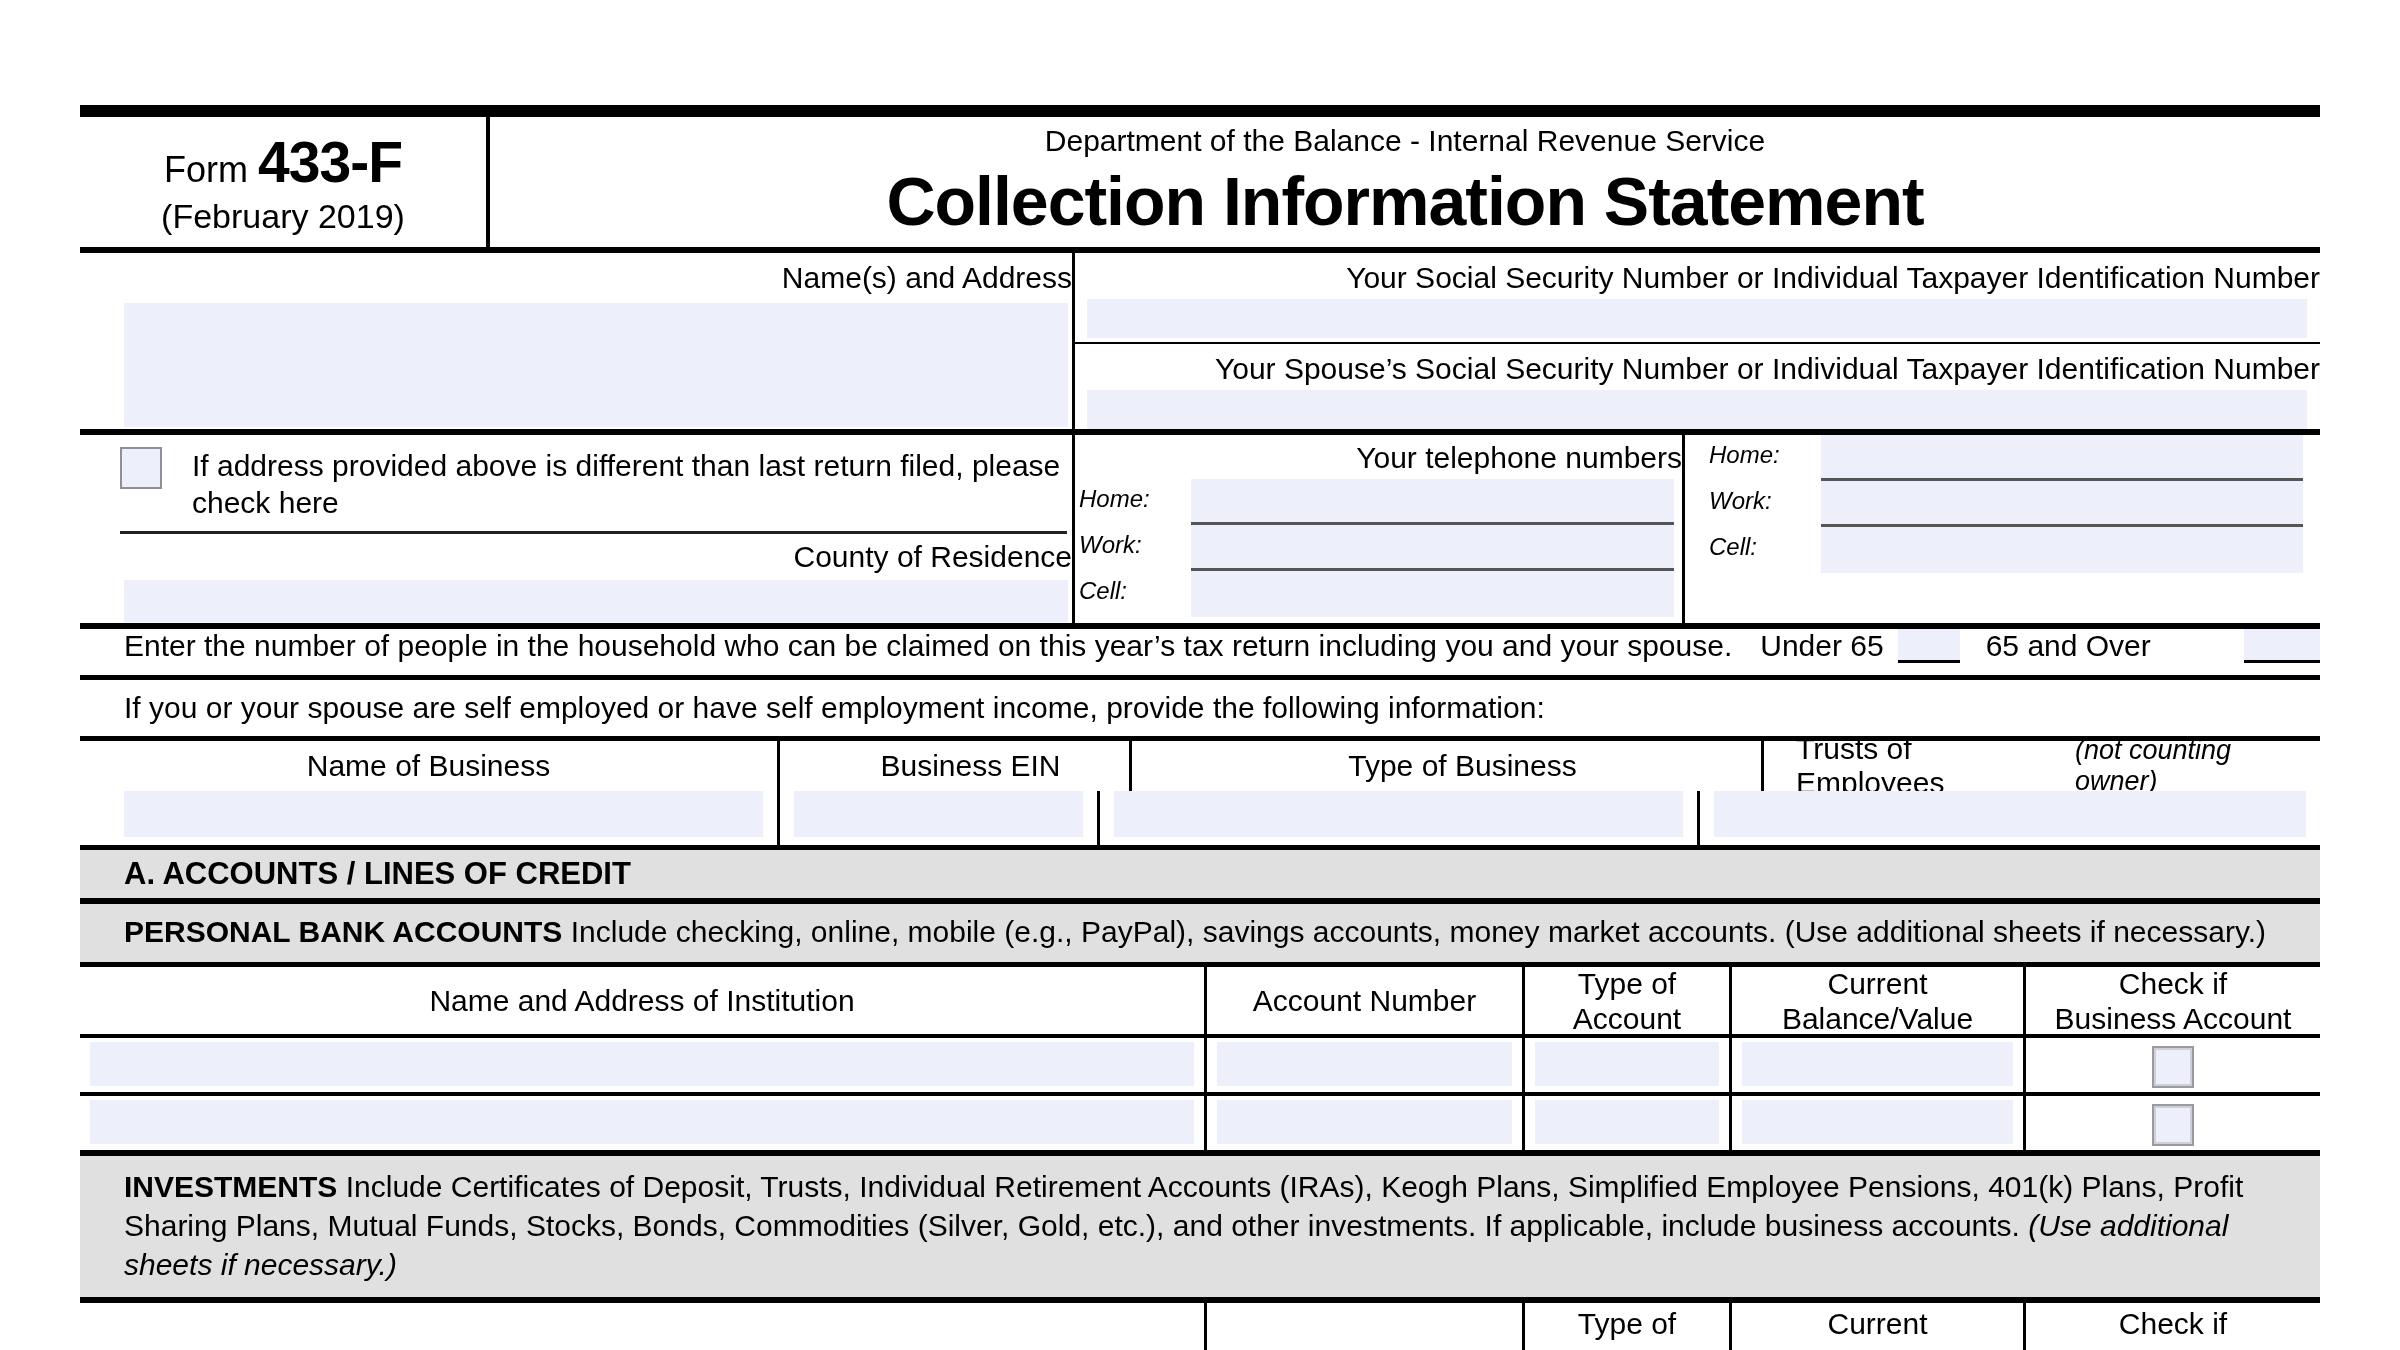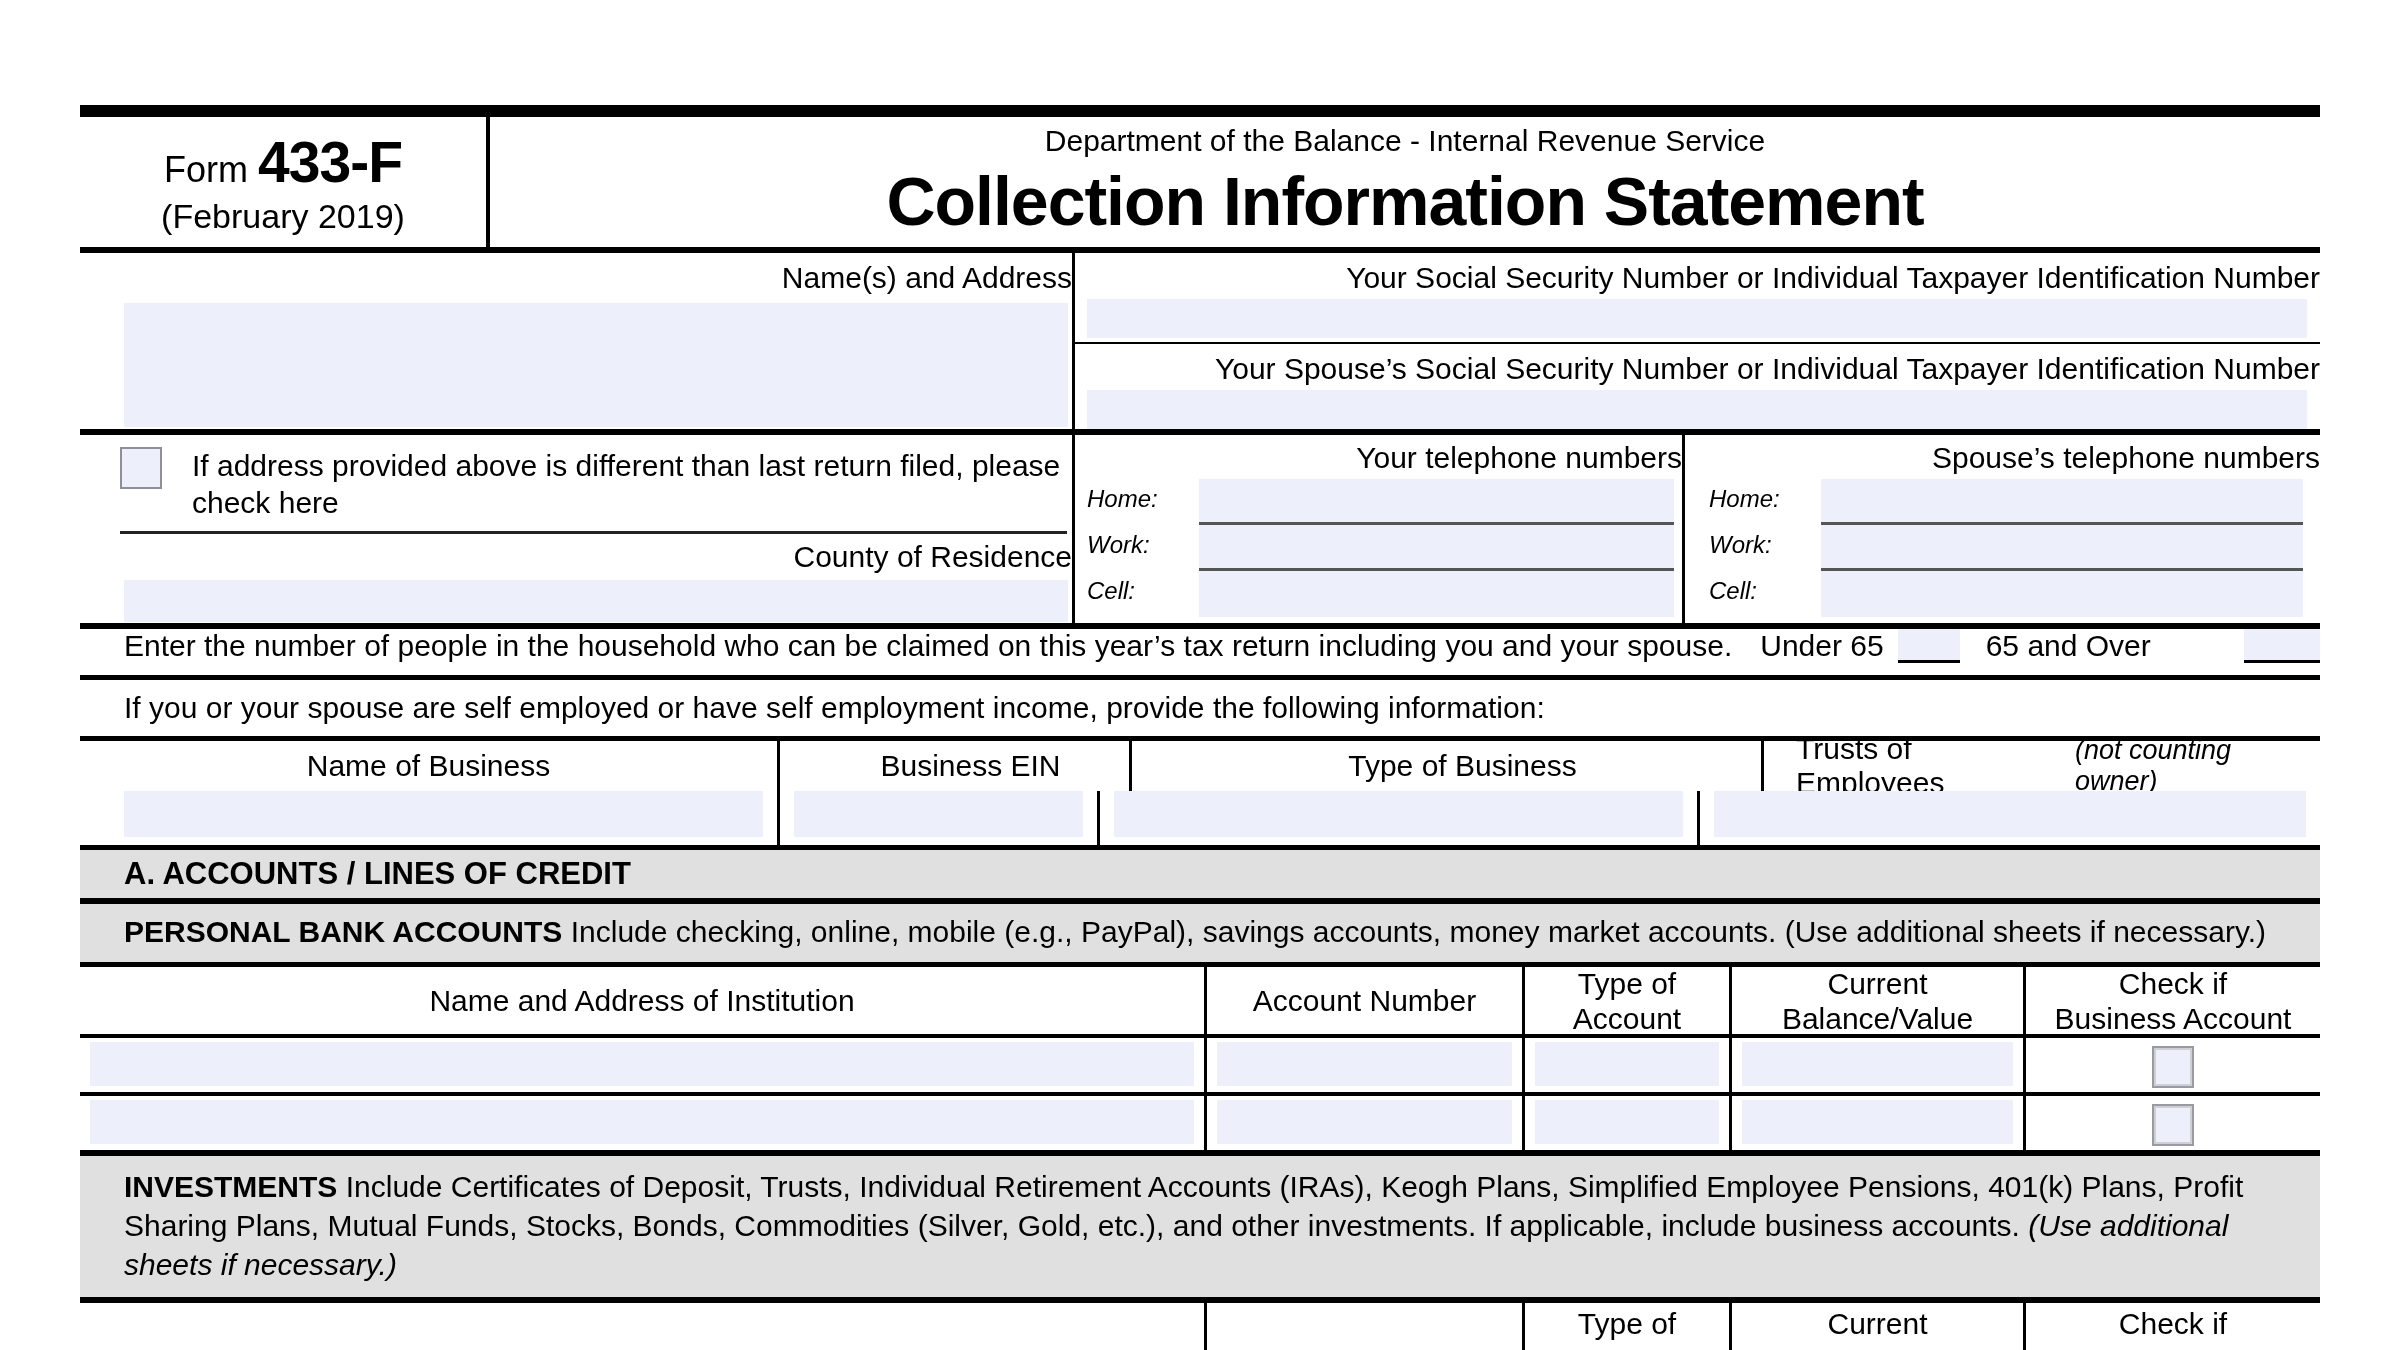--- a/index.html
+++ b/index.html
@@ -37,21 +37,21 @@
   
   .row3 { display:flex; height:188px; }
   .r3-left { width:995px; border-right:3px solid #000; }
   .chk-row { display:flex; padding:12px 0 0 40px;justify-content:space-between; }
   .checkbox { width:42px; height:42px; background:var(--input-fill,#edeffb); border:2px solid #8f8f9a; flex:none; }
   .chk-text { margin-left:20px; max-width:880px; font-size:30px; line-height:37px; }
   .thinline { height:3px; background:#222; margin:10px 5px 0 40px; }
   .county-lbl { padding:6px 0 0 44px; }
   .county-input { margin:6px 0 0 44px; width:944px; height:42px; }
   .r3-right { flex:1; display:flex; }
-  .phone-col { width:610px; border-right:3px solid #000; padding-left:12px; display:flex; flex-direction:column; }
+  .phone-col { width:610px; border-right:3px solid #000; padding-left:4px; display:flex; flex-direction:column; }
   .phone-col.spouse { flex:1; border-right:none; padding-left:24px; }
   .phone-hdr { padding-top:6px; height:44px; }
   .phone-row { display:flex; align-items:stretch; height:46px; }
   .phone-lab { width:112px; font-size:24px; padding-top:6px;font-style:italic; }
   .phone-input { flex:1; margin-right:8px; }
   .phone-input.ul { border-bottom:3px solid #555; }
   .phone-col.spouse .phone-input { margin-right:17px; }
 
   
   .household { height:46px; display:flex; padding-left:44px; font-size:30px; }
@@ -159,21 +159,20 @@
           <div class="phone-row">
             <div class="phone-lab">Work:</div>
             <div class="input phone-input ul"></div>
           </div>
           <div class="phone-row">
             <div class="phone-lab">Cell:</div>
             <div class="input phone-input"></div>
           </div>
         </div>
         <div class="phone-col spouse">
-          <div class="lbl phone-hdr">Spouse’s telephone numbers</div>
           <div class="phone-row">
             <div class="phone-lab">Home:</div>
             <div class="input phone-input ul"></div>
           </div>
           <div class="phone-row">
             <div class="phone-lab">Work:</div>
             <div class="input phone-input ul"></div>
           </div>
           <div class="phone-row">
             <div class="phone-lab">Cell:</div>

